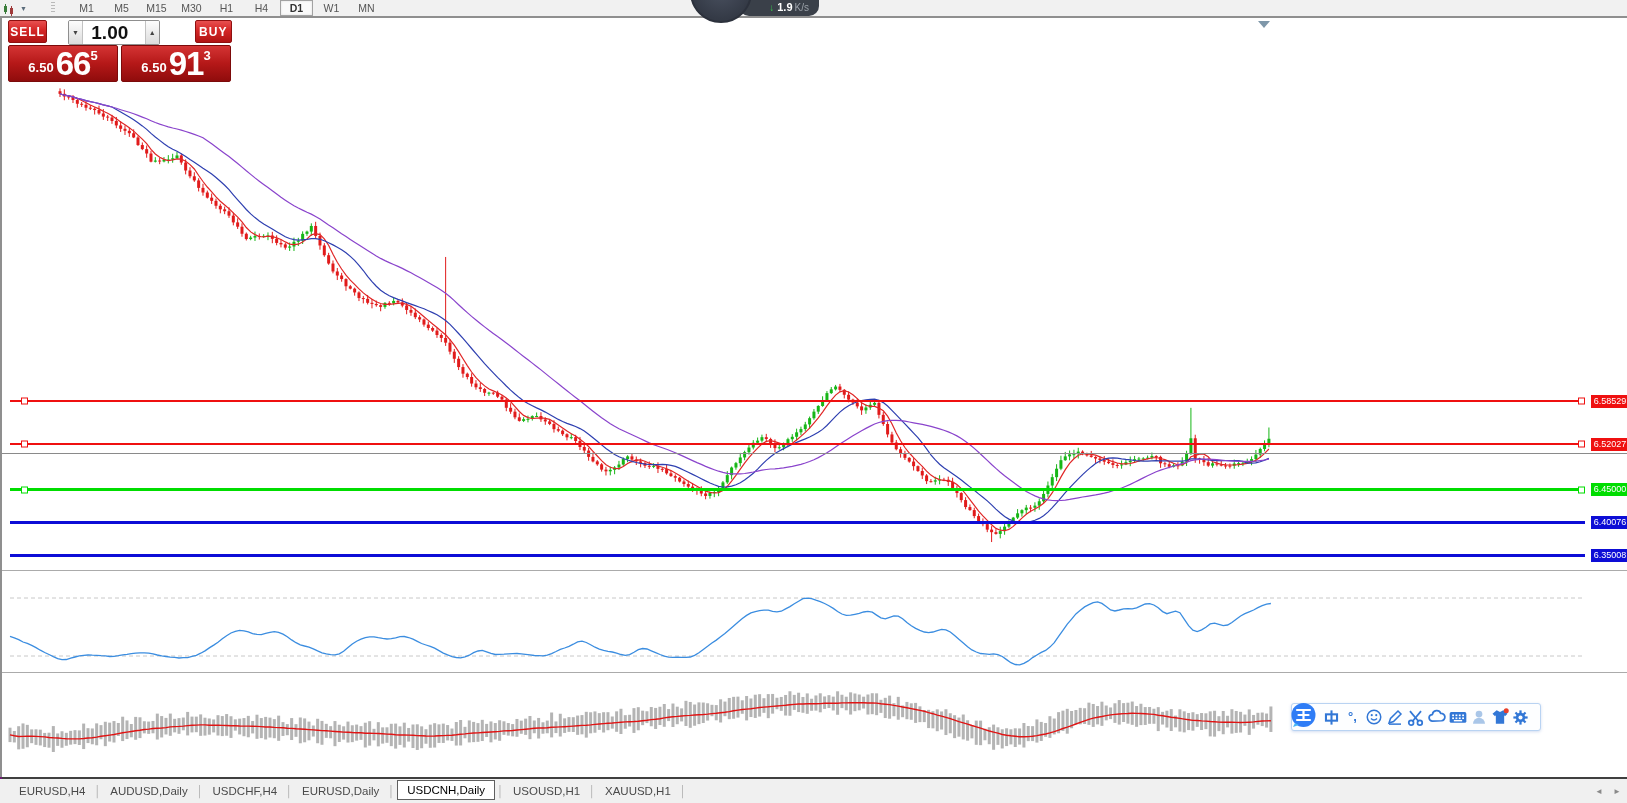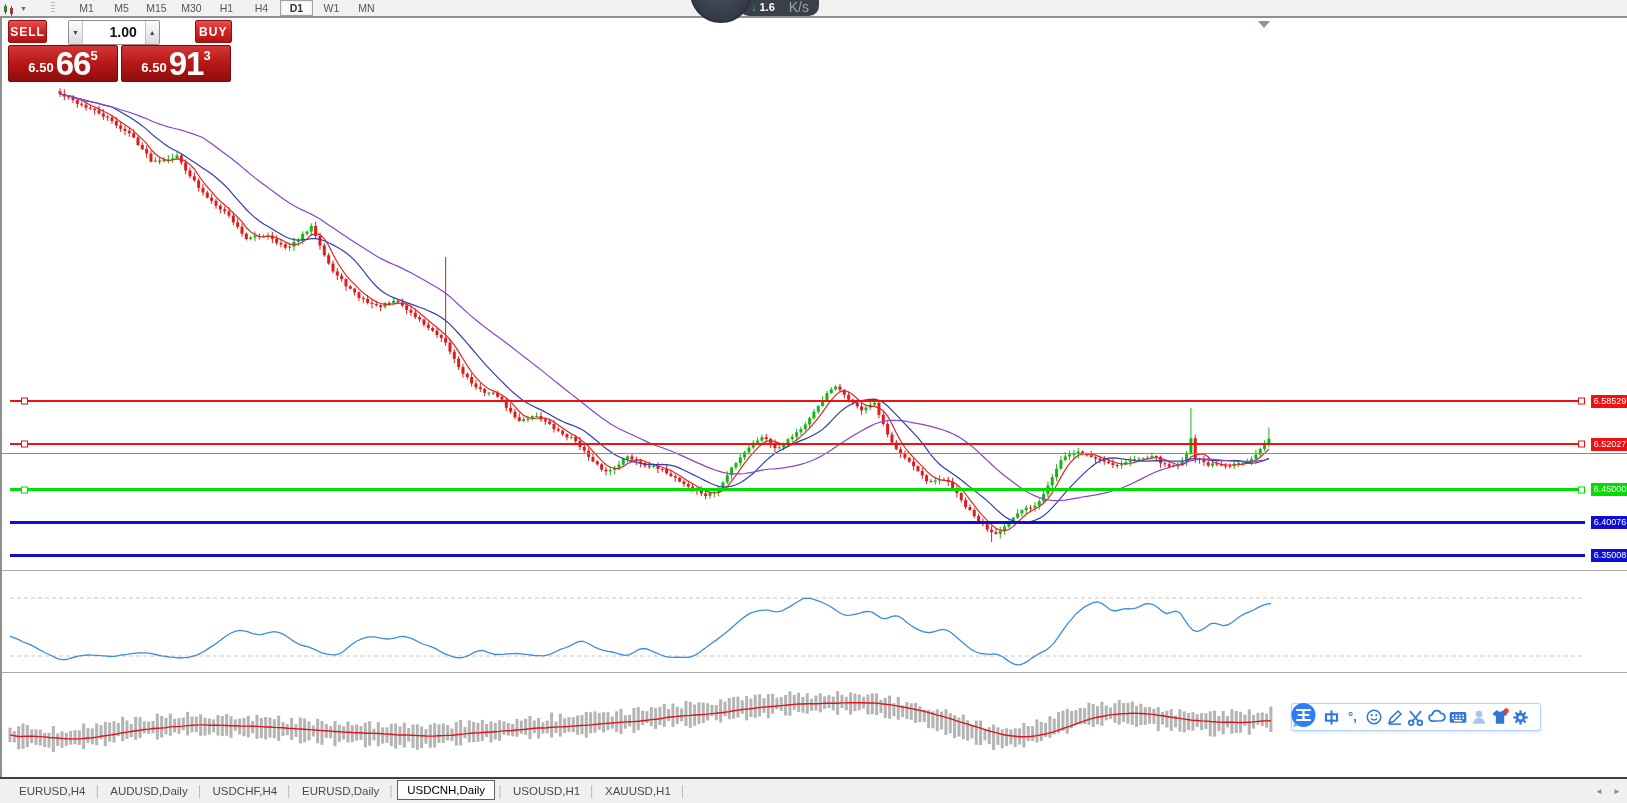--- a/index.html
+++ b/index.html
@@ -39,40 +39,40 @@
   .tbtn{color:#fff;font-size:12px;letter-spacing:1px;text-align:center;line-height:23px;
         background:linear-gradient(#e85050 0%,#d42626 45%,#b01414 100%);
         border:1px solid #8f1010;border-radius:2px;cursor:pointer;}
   .tbtn.sell{width:48px;}
   .tbtn.buy{width:46px;margin-left:19px;}
   .spin{display:flex;margin-left:5px;height:23px;border:1px solid #8f8f8f;background:#fff;border-radius:2px;overflow:hidden;}
   .spinbtn{width:17px;background:linear-gradient(#fdfdfd,#dcdcdc);color:#444;font-size:7px;
            text-align:center;line-height:23px;cursor:pointer;border-left:1px solid #c2c2c2;border-right:1px solid #c2c2c2;}
   .spinbtn:first-child{border-left:none;}
   .spinbtn:last-child{border-right:none;}
-  .spinval{width:72px;font-size:14px;color:#111;text-align:right;line-height:23px;padding-right:8px;}
+  .spinval{width:72px;font-size:19px;color:#111;text-align:center;line-height:23px;padding-right:8px;}
   .trade .row2{display:flex;margin-top:2px;}
   .pricebox{width:108px;height:34px;border-radius:2px;color:#fff;position:relative;
             background:linear-gradient(#d43434 0%,#b51818 50%,#8f0c0c 100%);
             border:1px solid #7c0a0a;display:flex;align-items:flex-end;justify-content:center;padding-bottom:1px;}
   .pricebox + .pricebox{margin-left:3px;}
   .p-small{font-size:13px;line-height:24px;}
   .p-big{font-size:33px;line-height:32px;letter-spacing:-1px;margin-left:2px;}
   .p-sup{font-size:13px;line-height:13px;align-self:flex-start;margin-top:3px;}
 
   
   .speedball{position:absolute;left:690px;top:-39px;width:58px;height:58px;border-radius:50%;
              background:radial-gradient(circle at 50% 45%,#4a5160 0%,#343a46 70%);
              border:2px solid #2c313c;z-index:52;}
   .speedpill{position:absolute;left:739px;top:-9px;width:80px;height:25px;border-radius:0 0 10px 10px;
              background:#3a4049;z-index:51;display:flex;align-items:flex-end;justify-content:flex-end;
              padding:0 10px 2px 0;box-sizing:border-box;}
   .dl-arrow{color:#37c24c;font-size:10px;font-weight:bold;margin-right:3px;line-height:13px;}
   .dl-val{color:#fff;font-size:11px;font-weight:bold;line-height:13px;}
-  .dl-unit{color:#9aa0a8;font-size:14px;line-height:13px;margin-left:14px;}
+  .dl-unit{color:#9aa0a8;font-size:10px;line-height:13px;margin-left:2px;}
 
   .mini-caret{position:absolute;left:1258px;top:21px;width:0;height:0;z-index:20;cursor:pointer;
               border-left:6px solid transparent;border-right:6px solid transparent;border-top:7px solid #7e97a9;}
 
   
   .ime{position:absolute;left:1291px;top:703px;height:26px;z-index:45;display:flex;align-items:center;
        background:#fdfeff;border:1px solid #b9d3f2;border-radius:3px;padding-right:9px;
        box-shadow:0 1px 3px rgba(80,120,200,.25);}
   .ime-item{display:inline-flex;align-items:center;justify-content:center;width:21px;height:24px;cursor:pointer;position:relative;}
   .ime-logo{width:27px;height:27px;margin:-2px 4px -2px -2px;position:relative;}
@@ -1029,21 +1029,21 @@
       <div class="pricebox">
         <span class="p-small">6.50</span>
         <span class="p-big">91</span>
         <span class="p-sup">3</span>
       </div>
     </div>
   </div>
 
   <div class="speedpill">
     <span class="dl-arrow">↓</span>
-    <span class="dl-val">1.6</span>
+    <span class="dl-val">1.9</span>
     <span class="dl-unit">K/s</span>
   </div>
   <div class="speedball"></div>
 
   <div class="mini-caret"></div>
 
   <div class="ime" id="ime">
       <span class=""><span class="ime-logo"><svg width="27" height="27" viewBox="0 0 27 27">
    <circle cx="13.5" cy="13" r="12" fill="#2f7df6"></circle>
    <path d="M5 21 L3 25 L9 23 Z" fill="#49b6f5"></path>

